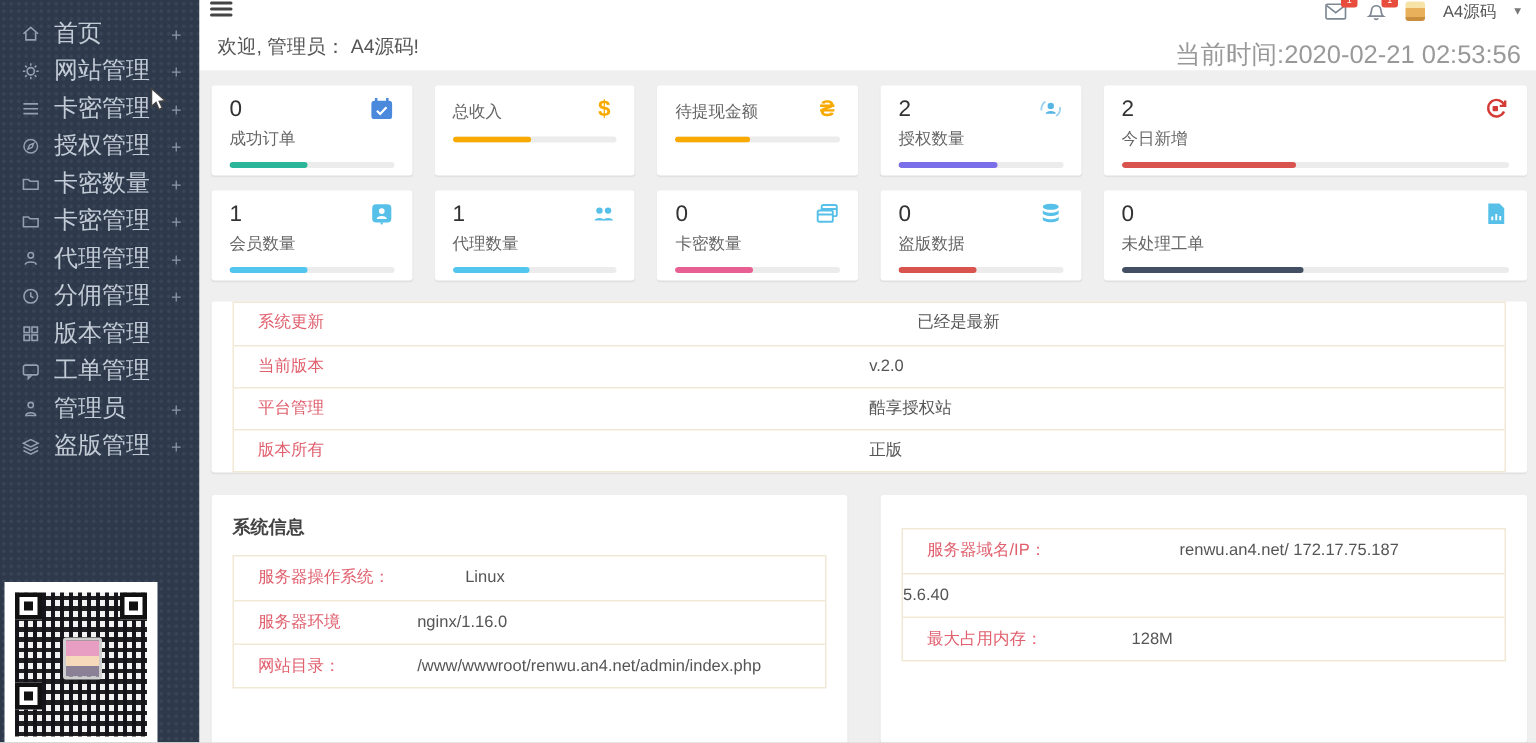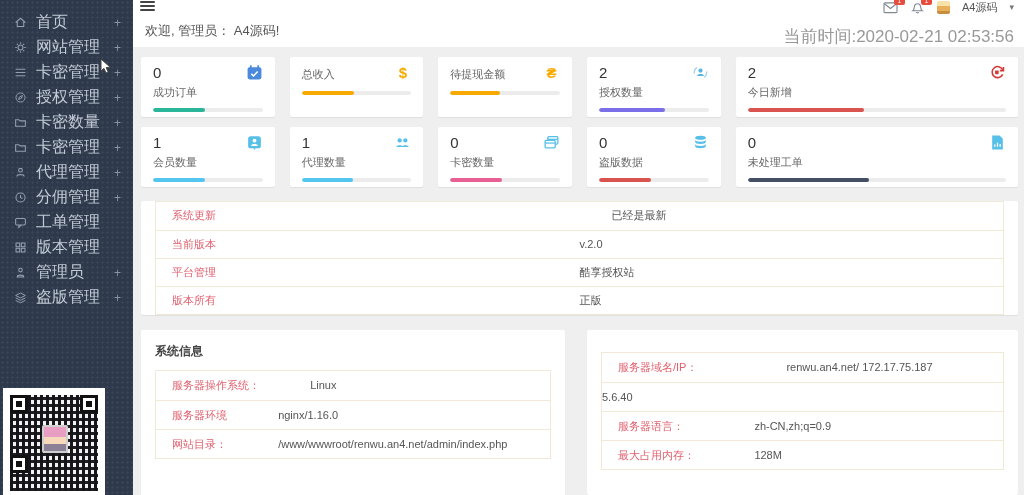--- a/index.html
+++ b/index.html
@@ -178,36 +178,36 @@
               <circle cx="8" cy="8" r="5.6"></circle>
               <path d="M8 4.8V8l2.2 1.4"></path>
             </svg>
           </span>
         <span class="nlbl">分佣管理</span>
         <span class="nplus">+</span>
       </li>
       <li>
         <span class="nico">
             <svg viewBox="0 0 16 16" fill="none" stroke="currentColor" stroke-width="1.3">
-              <rect x="2" y="3" width="12" height="8" rx="1.5"></rect>
-              <path d="M6 11v3l3-3"></path>
-            </svg>
-          </span>
-        <span class="nlbl">工单管理</span>
-      </li>
-      <li>
-        <span class="nico">
-            <svg viewBox="0 0 16 16" fill="none" stroke="currentColor" stroke-width="1.3">
               <rect x="2.5" y="2.5" width="4.5" height="4.5"></rect>
               <rect x="9" y="2.5" width="4.5" height="4.5"></rect>
               <rect x="2.5" y="9" width="4.5" height="4.5"></rect>
               <rect x="9" y="9" width="4.5" height="4.5"></rect>
             </svg>
           </span>
         <span class="nlbl">版本管理</span>
+      </li>
+      <li>
+        <span class="nico">
+            <svg viewBox="0 0 16 16" fill="none" stroke="currentColor" stroke-width="1.3">
+              <rect x="2" y="3" width="12" height="8" rx="1.5"></rect>
+              <path d="M6 11v3l3-3"></path>
+            </svg>
+          </span>
+        <span class="nlbl">工单管理</span>
       </li>
       <li>
         <span class="nico">
             <svg viewBox="0 0 16 16" fill="none" stroke="currentColor" stroke-width="1.3">
               <circle cx="8" cy="5" r="2.2"></circle>
               <path d="M4 13.5c0-3 8-3 8 0z"></path>
             </svg>
           </span>
         <span class="nlbl">管理员</span>
         <span class="nplus">+</span>
@@ -448,24 +448,20 @@
         <div class="panel srv">
           <div class="itable">
             <div class="irow">
               <span class="il">服务器域名/IP：</span>
               <span class="iv">renwu.an4.net/ 172.17.75.187</span>
             </div>
             <div class="irow">
               <span class="iv">5.6.40</span>
             </div>
             <div class="irow">
-              <span class="il">服务器语言：</span>
-              <span class="iv">zh-CN,zh;q=0.9</span>
-            </div>
-            <div class="irow">
               <span class="il">最大占用内存：</span>
               <span class="iv">128M</span>
             </div>
 
           </div>
         </div>
       </div>
 
     </div>
   </div>

